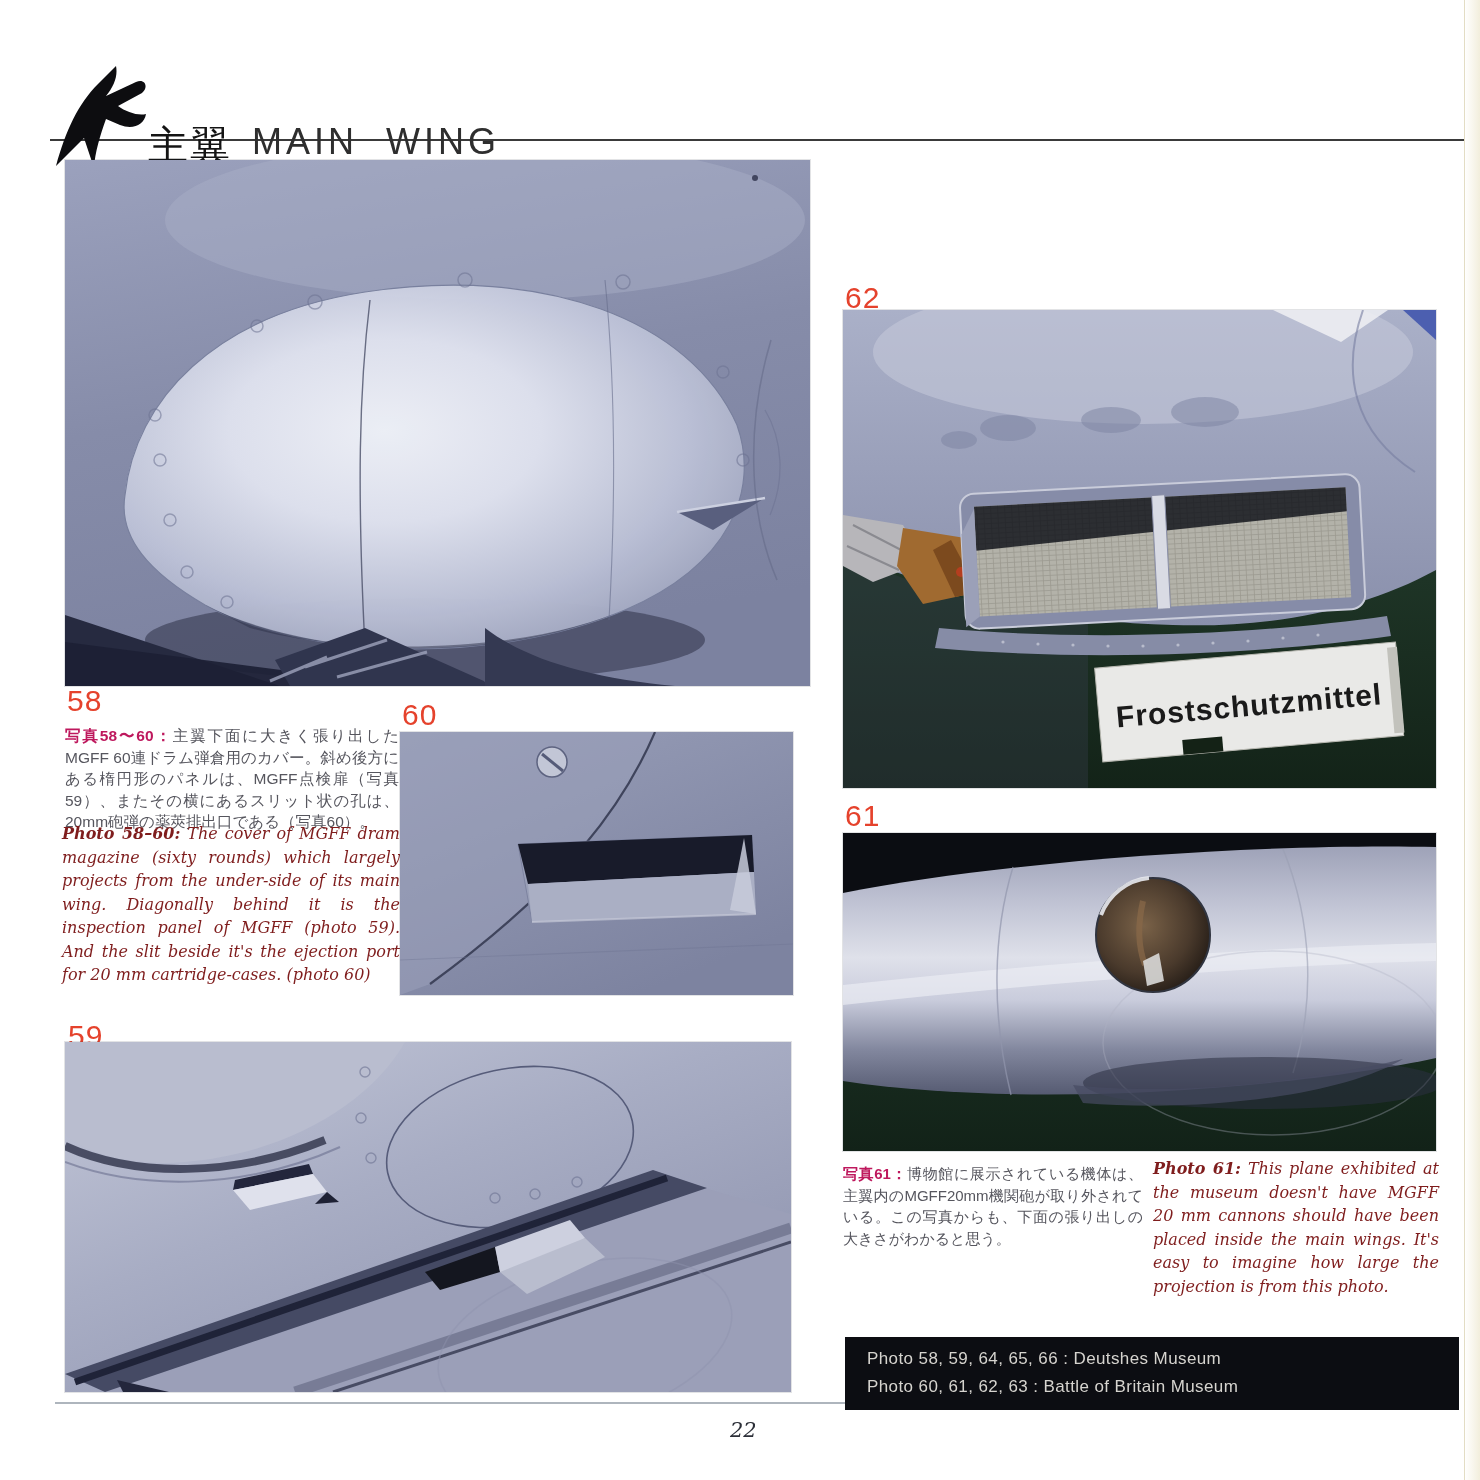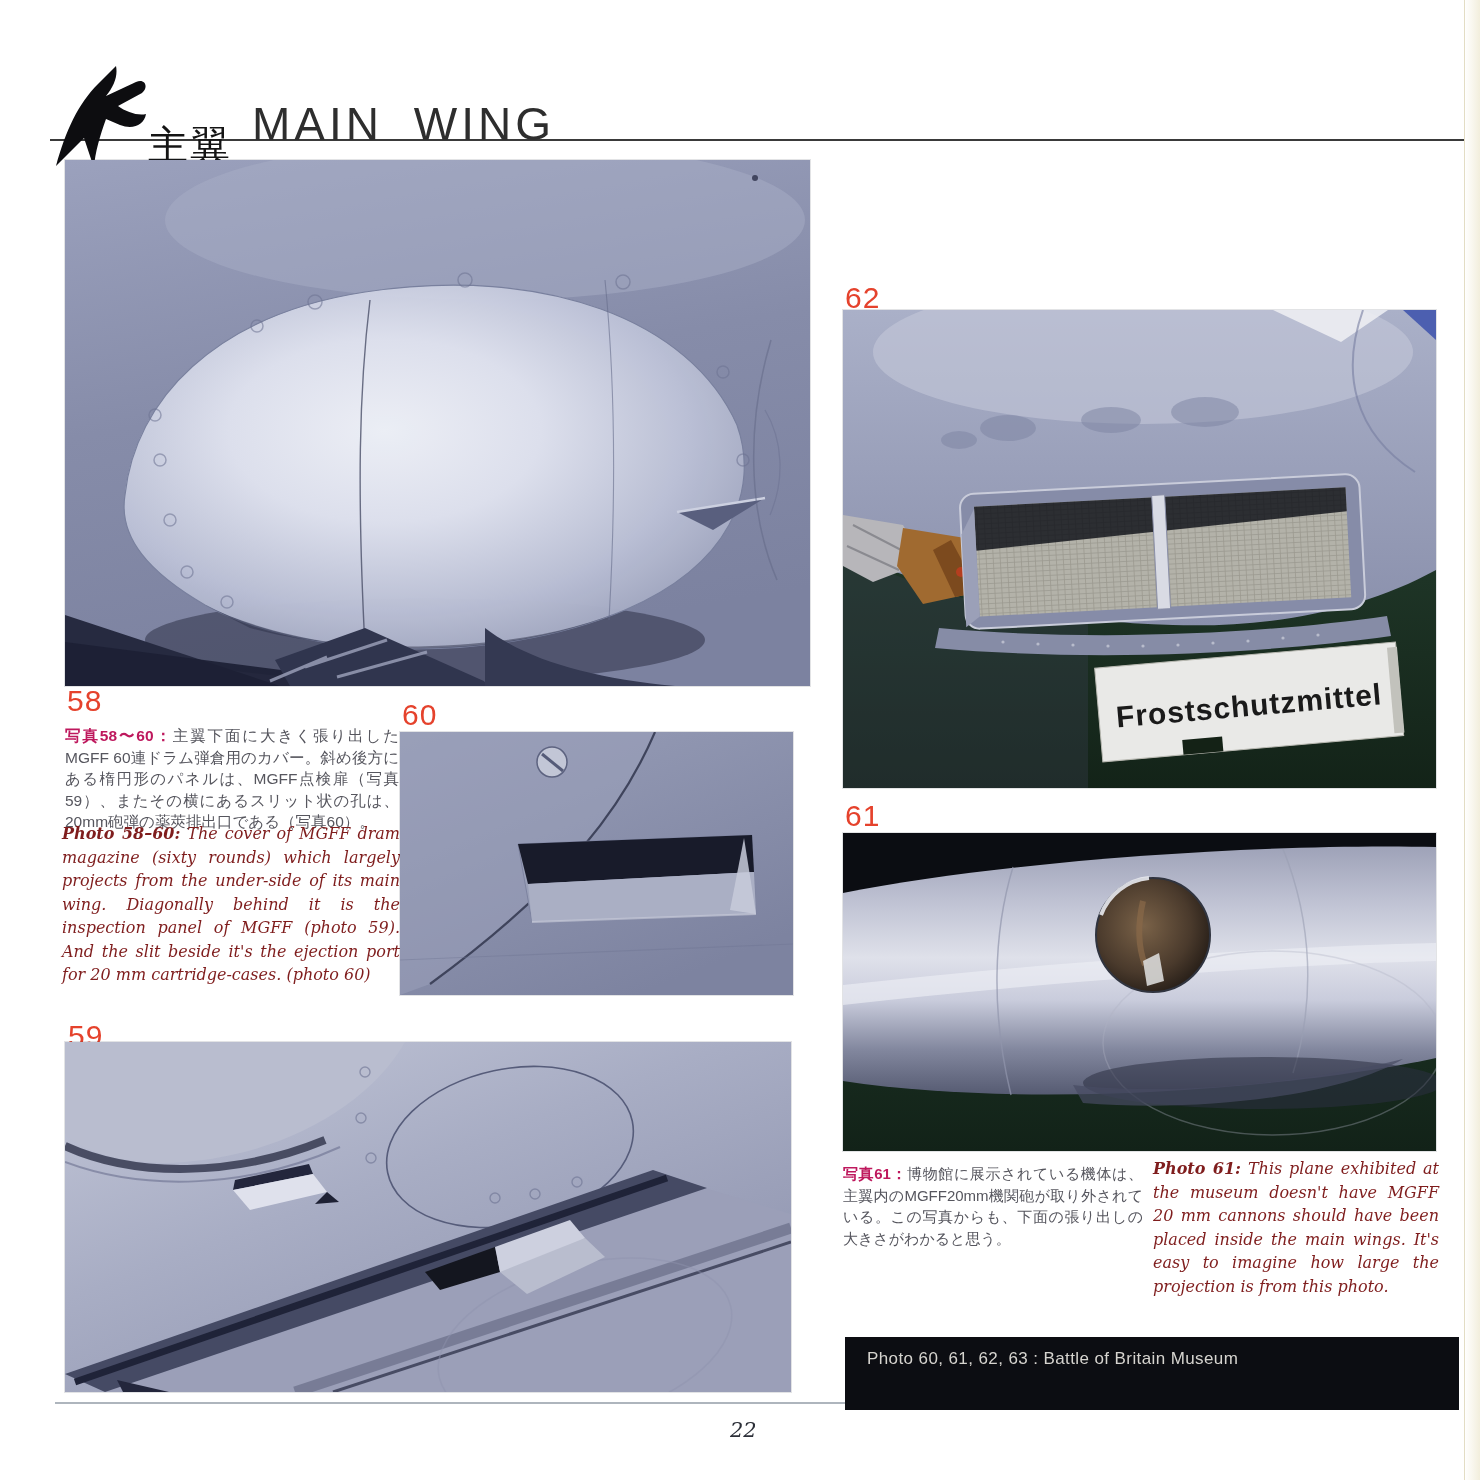--- a/index.html
+++ b/index.html
@@ -1,21 +1,21 @@
 <!DOCTYPE html>
 <html><head>
 <meta charset="utf-8">
 <style>
   html,body{margin:0;padding:0;background:#ffffff;}
   #page{position:relative;width:1480px;height:1480px;background:#ffffff;overflow:hidden;
         font-family:"Liberation Sans",sans-serif;}
   .abs{position:absolute;}
   
   #title-jp{font-weight:normal;font-size:40px;color:#141414;letter-spacing:2px;margin-top:36px;}
-  #title-en{font-size:46px;color:#2e2e2e;letter-spacing:4px;word-spacing:14px;}
+  #title-en{font-size:36px;color:#2e2e2e;letter-spacing:4px;word-spacing:14px;margin-top:24px;}
   #header-rule{height:2px;background:#3a3a3a;}
   
   .photo-num{font-size:30px;color:#e5422c;letter-spacing:1px;}
   
   .jp-cap{font-size:15.5px;line-height:21.5px;color:#56565e;text-align:justify;
           font-family:"Liberation Sans",sans-serif;}
   .jp-cap b{color:#be185d;}
   .en-cap{font-size:16px;line-height:23.5px;color:#7f1d1d;text-align:justify;
           font-family:"DejaVu Serif","Liberation Serif",serif;font-style:italic;}
   .en-cap b{font-weight:bold;}
@@ -271,20 +271,21 @@
     <b>写真61：</b><span>博物館に展示されている機体は、主翼内のMGFF20mm機関砲が取り外されている。この写真からも、下面の張り出しの大きさがわかると思う。</span>
   </div>
 
   <div class="abs en-cap" style="left:1153px;top:1157px;width:286px;">
     <b>Photo 61:</b><span> This plane exhibited at the museum doesn't have MGFF 20 mm cannons should have been placed inside the main wings. It's easy to imagine how large the projection is from this photo.</span>
   </div>
 
   <div class="abs" style="left:55px;top:1402px;width:1382px;height:2px;background:#9aa3ad;opacity:.8;"></div>
 
   <div class="abs" id="credits" style="left:845px;top:1337px;width:592px;height:65px;">
+    <div>Photo 58, 59, 64, 65, 66 : Deutshes Museum</div>
     <div>Photo 60, 61, 62, 63 : Battle of Britain Museum</div>
   </div>
 
   <div class="abs" id="page-num" style="left:730px;top:1418px;width:60px;">22</div>
 
   <div class="abs" id="right-edge" style="left:1464px;top:0;width:16px;height:1480px;"></div>
 
 </div>
 
 </body></html>

